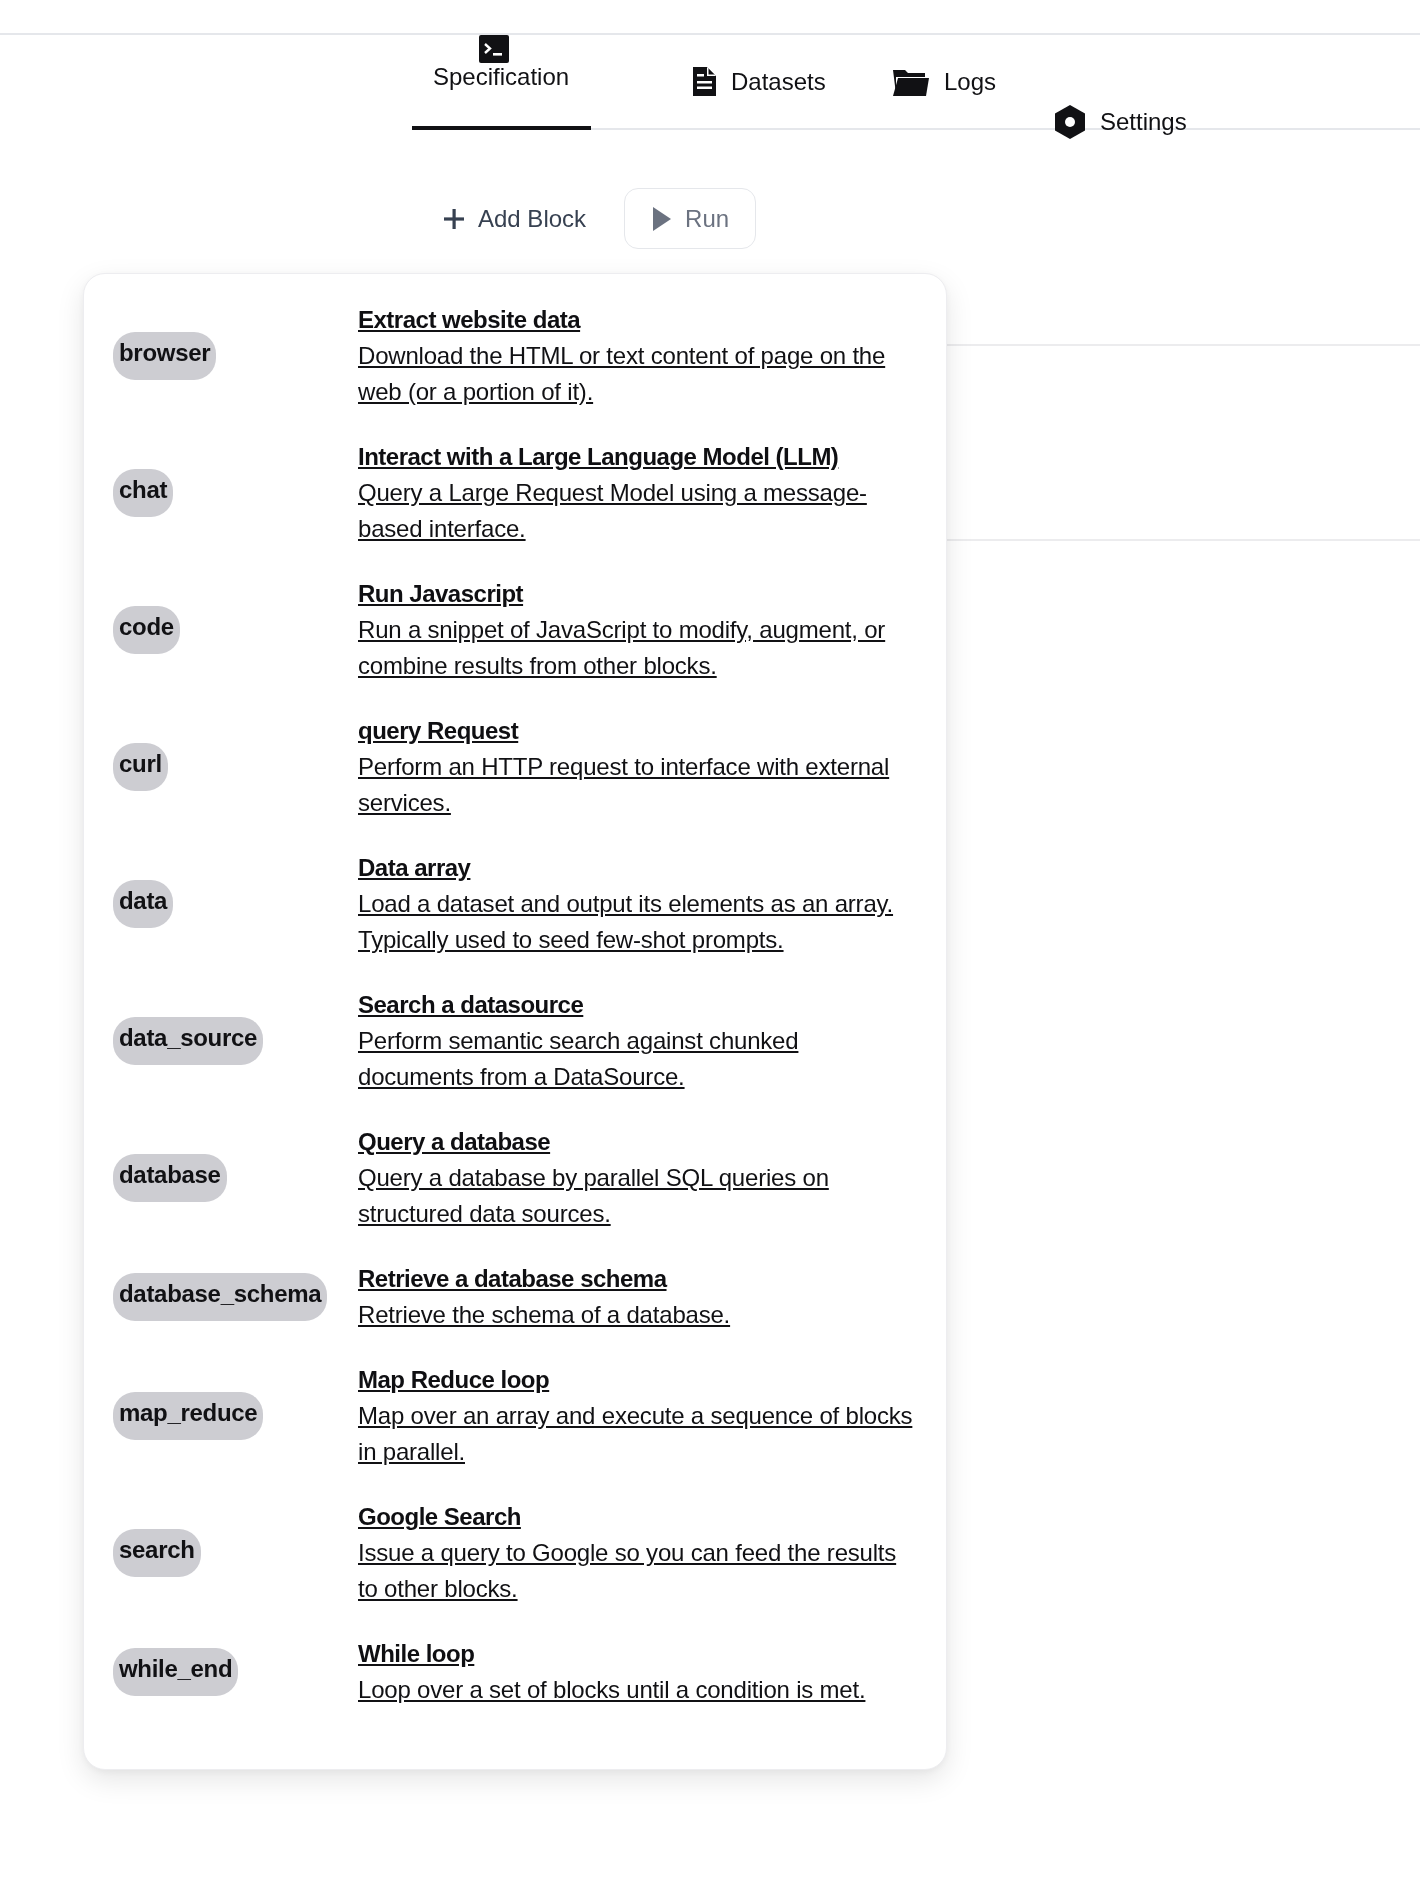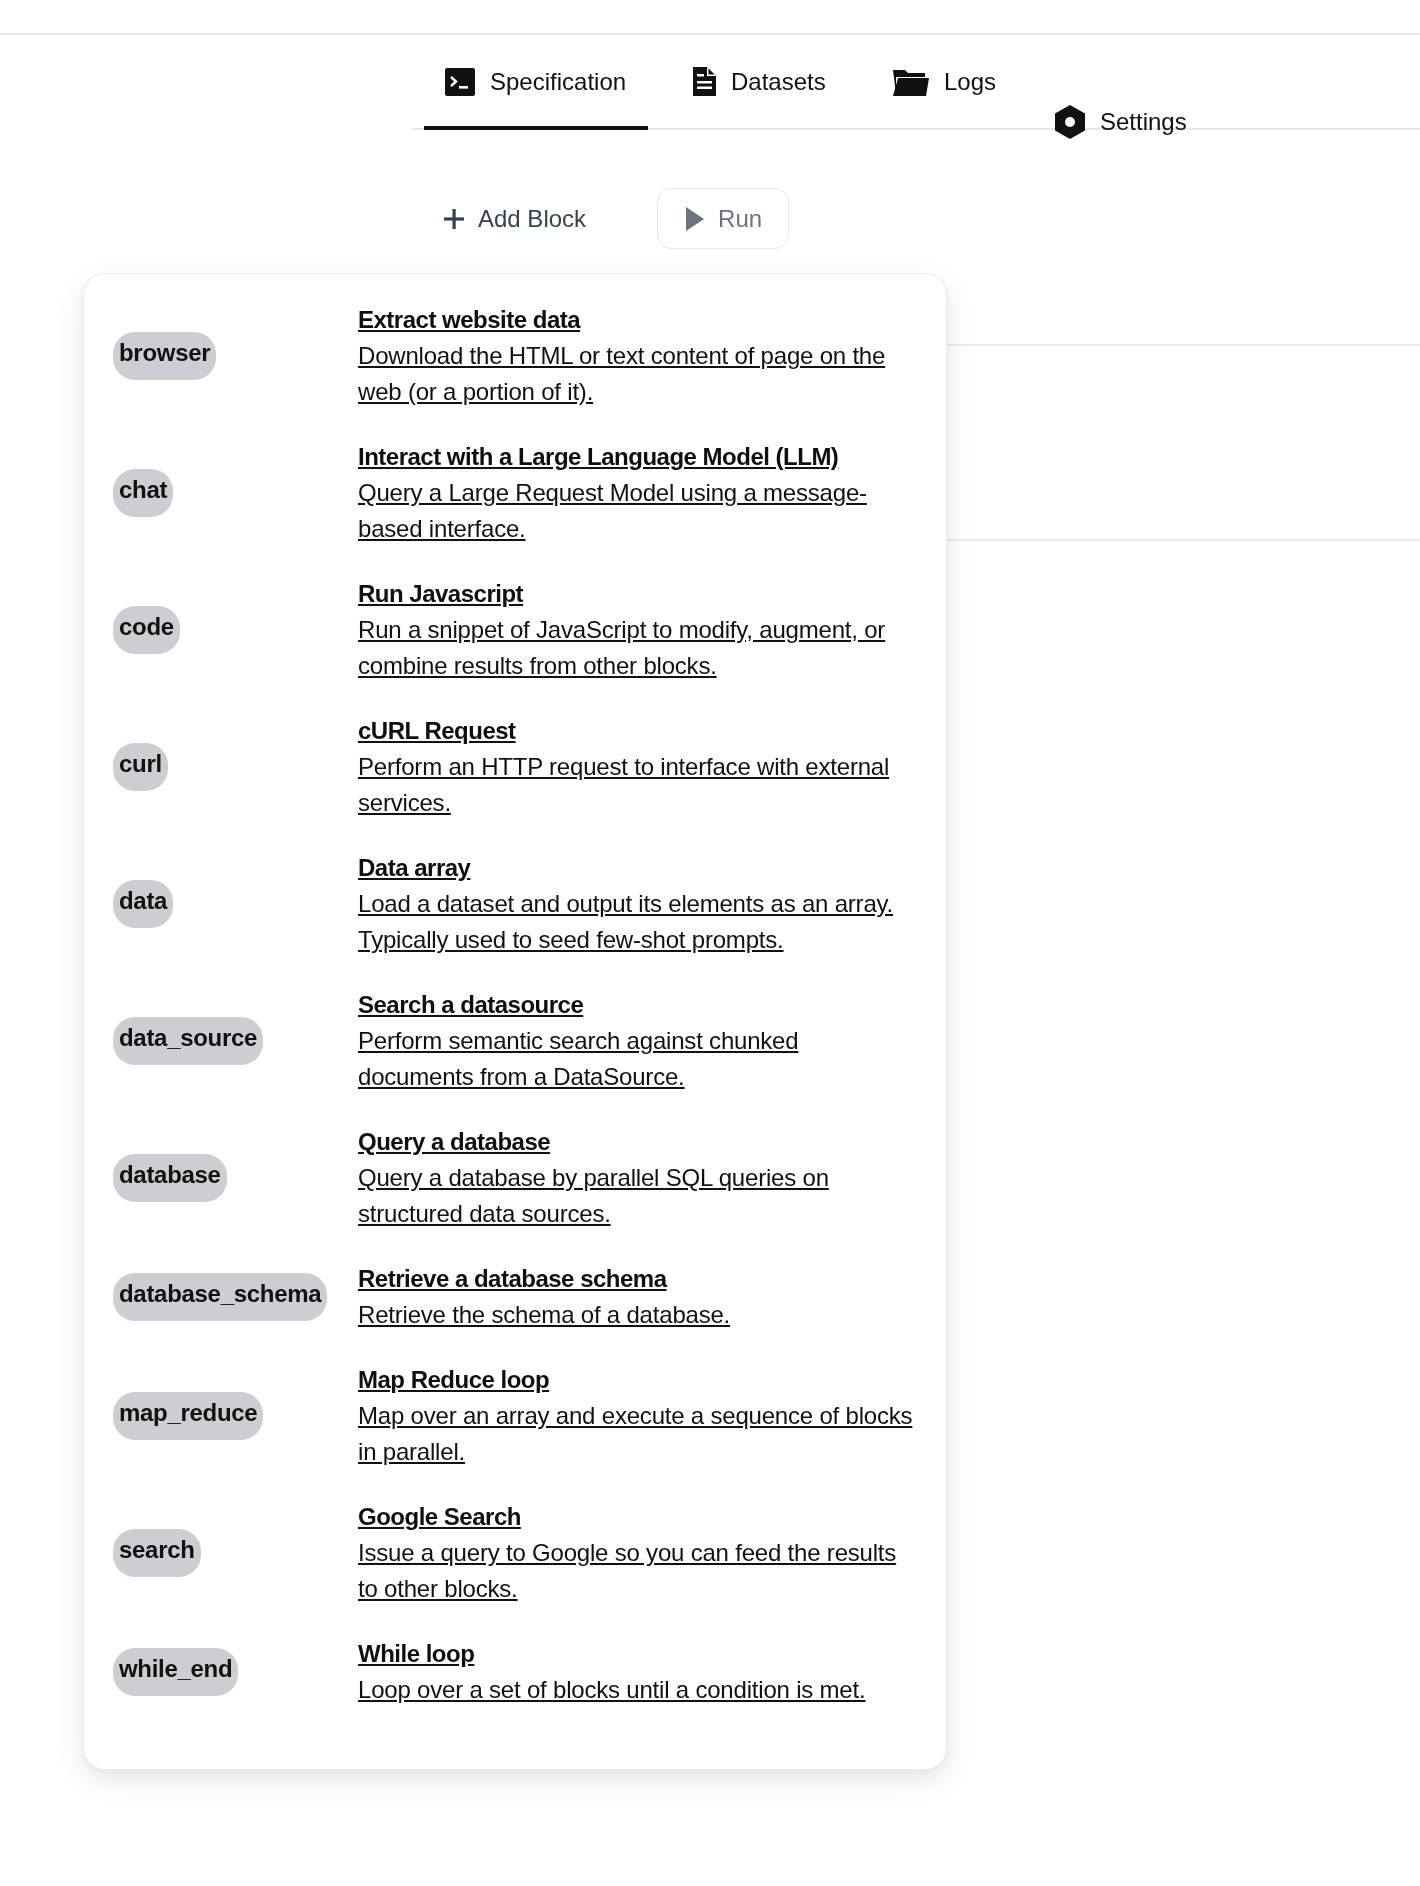--- a/index.html
+++ b/index.html
@@ -12,26 +12,26 @@
 
   .tabbar { position: absolute; left: 412px; right: 0; top: 35px; height: 93px; border-bottom: 2px solid #e5e7eb; }
   .tab {
     position: absolute; top: 0; height: 93px; display: flex; align-items: center;
     font-size: 24px; color: #111114; cursor: pointer; white-space: nowrap;
   }
   .tab .ico { display: inline-flex; align-items: center; justify-content: center; margin-right: 15px; }
   .tab.active::after {
     content: ""; position: absolute; left: -21px; right: -22px; bottom: -2px; height: 4px; background: #111114;
   }
-  .tab-spec { left: 33px; }
+  .tab-spec { left: 21px; flex-direction: column; }
   .tab-datasets { left: 281px; }
   .tab-logs { left: 481px; }
   .tab-settings { left: 643px; margin-top: 40px; }
 
-  .toolbar { position: absolute; left: 412px; top: 187px; height: 63px; display: flex; align-items: center; gap: 33px; }
+  .toolbar { position: absolute; left: 412px; top: 187px; height: 63px; display: flex; align-items: center; }
   .btn-add {
     display: flex; align-items: center; height: 63px; padding: 0 18px 0 32px; color: #374151;
     font-size: 24px; cursor: pointer;
   }
   .btn-add .ico { margin-right: 14px; display: inline-flex; }
   .btn-run {
     display: flex; align-items: center; height: 61px; width: 132px; box-sizing: border-box; margin-left: 20px;
     border: 1.5px solid #e5e7eb; border-radius: 14px; color: #6b7280; font-size: 24px;
     padding-left: 28px; cursor: pointer;
   }
@@ -148,21 +148,21 @@
   <div class="item">
     <div class="pill-col"><span class="pill">code</span></div>
     <div class="text-col">
         <div class="title">Run Javascript</div>
         <div class="desc">Run a snippet of JavaScript to modify, augment, or combine results from other blocks.</div>
       </div>
   </div>
   <div class="item">
     <div class="pill-col"><span class="pill">curl</span></div>
     <div class="text-col">
-        <div class="title">cURL Request</div>
+        <div class="title">query Request</div>
         <div class="desc">Perform an HTTP request to interface with external services.</div>
       </div>
   </div>
   <div class="item">
     <div class="pill-col"><span class="pill">data</span></div>
     <div class="text-col">
         <div class="title">Data array</div>
         <div class="desc">Load a dataset and output its elements as an array. Typically used to seed few-shot prompts.</div>
       </div>
   </div>

